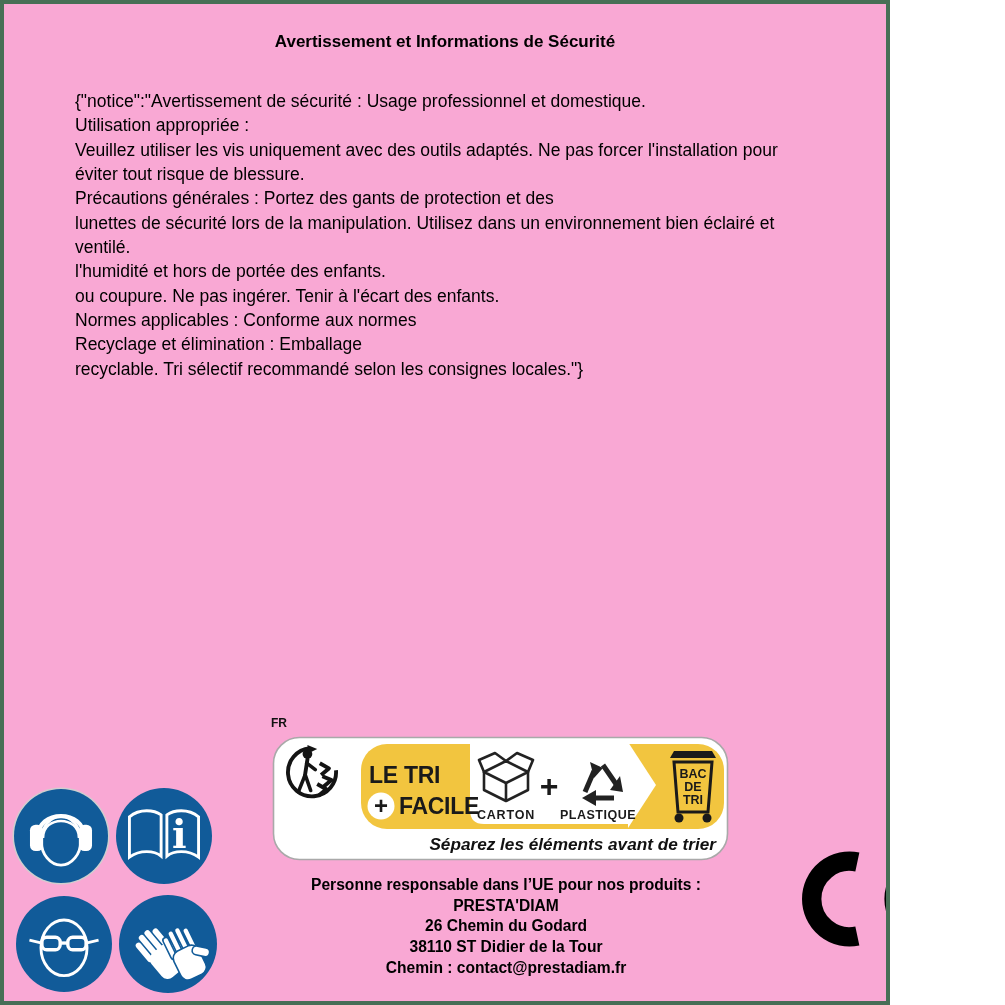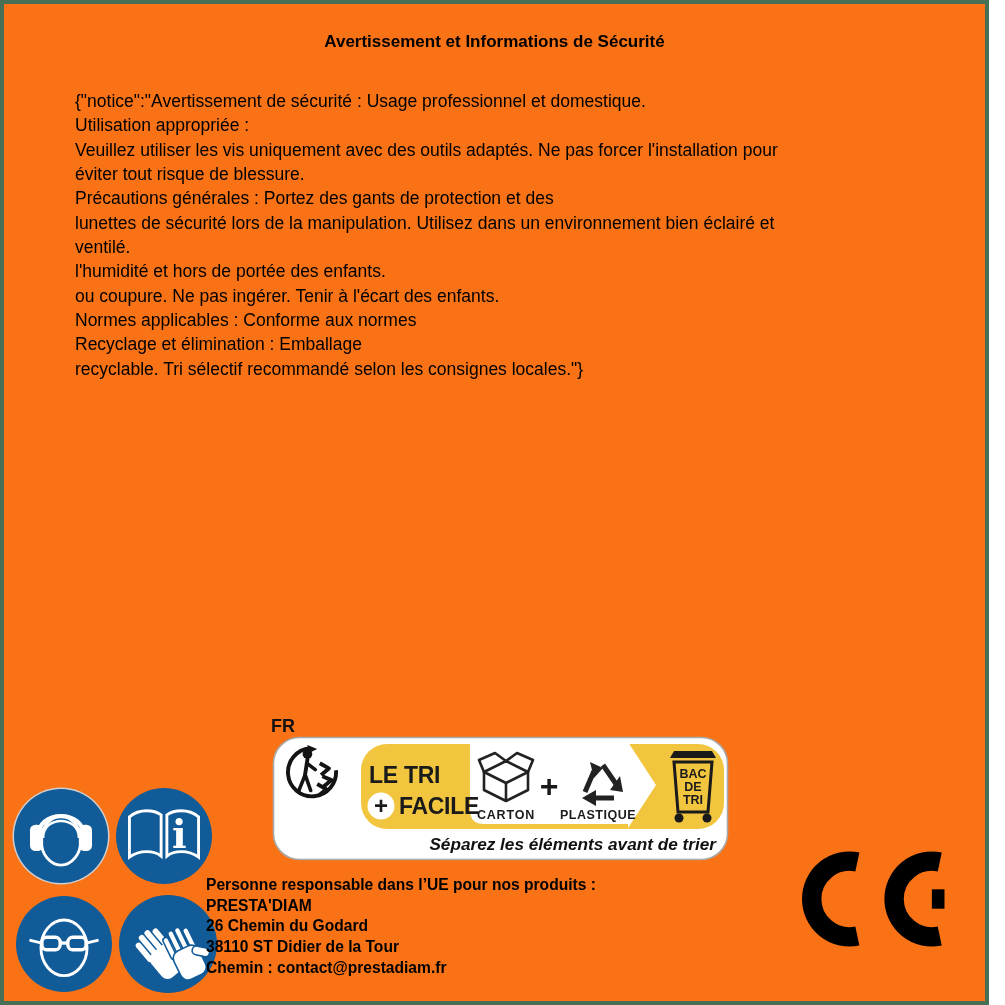--- a/index.html
+++ b/index.html
@@ -1,48 +1,48 @@
 <!DOCTYPE html>
 <html><head>
 <meta charset="utf-8">
 <style>
   html,body{margin:0;padding:0;background:#ffffff;}
   .page{
     position:relative;
-    width:989px;height:1005px;
+    width:890px;height:1005px;
     box-sizing:border-box;
     border:4px solid #476f56;
-    background:#f97316;
+    background:#f9a8d4;
     font-family:"Liberation Sans", sans-serif;
     overflow:hidden;
   }
   .title{
     position:absolute;top:28px;left:0;right:0;
     text-align:center;
     font-size:17px;font-weight:bold;color:#000;
   }
   .notice{
     position:absolute;left:71px;top:85px;width:882px;
     font-size:17.5px;line-height:24.35px;color:#000;
   }
   .picto{
     position:absolute;border-radius:50%;
     background:#115b99;
   }
   .picto svg{display:block;width:100%;height:100%;}
   .picto.ring{box-shadow:0 0 0 1.5px #cfcfcf;}
   .fr-label{
     position:absolute;left:267px;top:712px;
-    font-size:18px;font-weight:bold;color:#111;
+    font-size:12px;font-weight:bold;color:#111;
   }
   .tri-label{position:absolute;left:268px;top:732px;width:457px;height:126px;}
   .tri-label svg{display:block;width:100%;height:100%;}
   .responsible{
     position:absolute;left:202px;top:871px;width:600px;
-    text-align:left;
+    text-align:center;
     font-size:15.6px;line-height:20.7px;font-weight:bold;color:#000;
   }
   .ce{position:absolute;left:797px;top:832px;width:160px;height:126px;}
   .ce svg{display:block;width:100%;height:100%;}
 </style>
 </head>
 <body>
 
 <div class="page">
 

